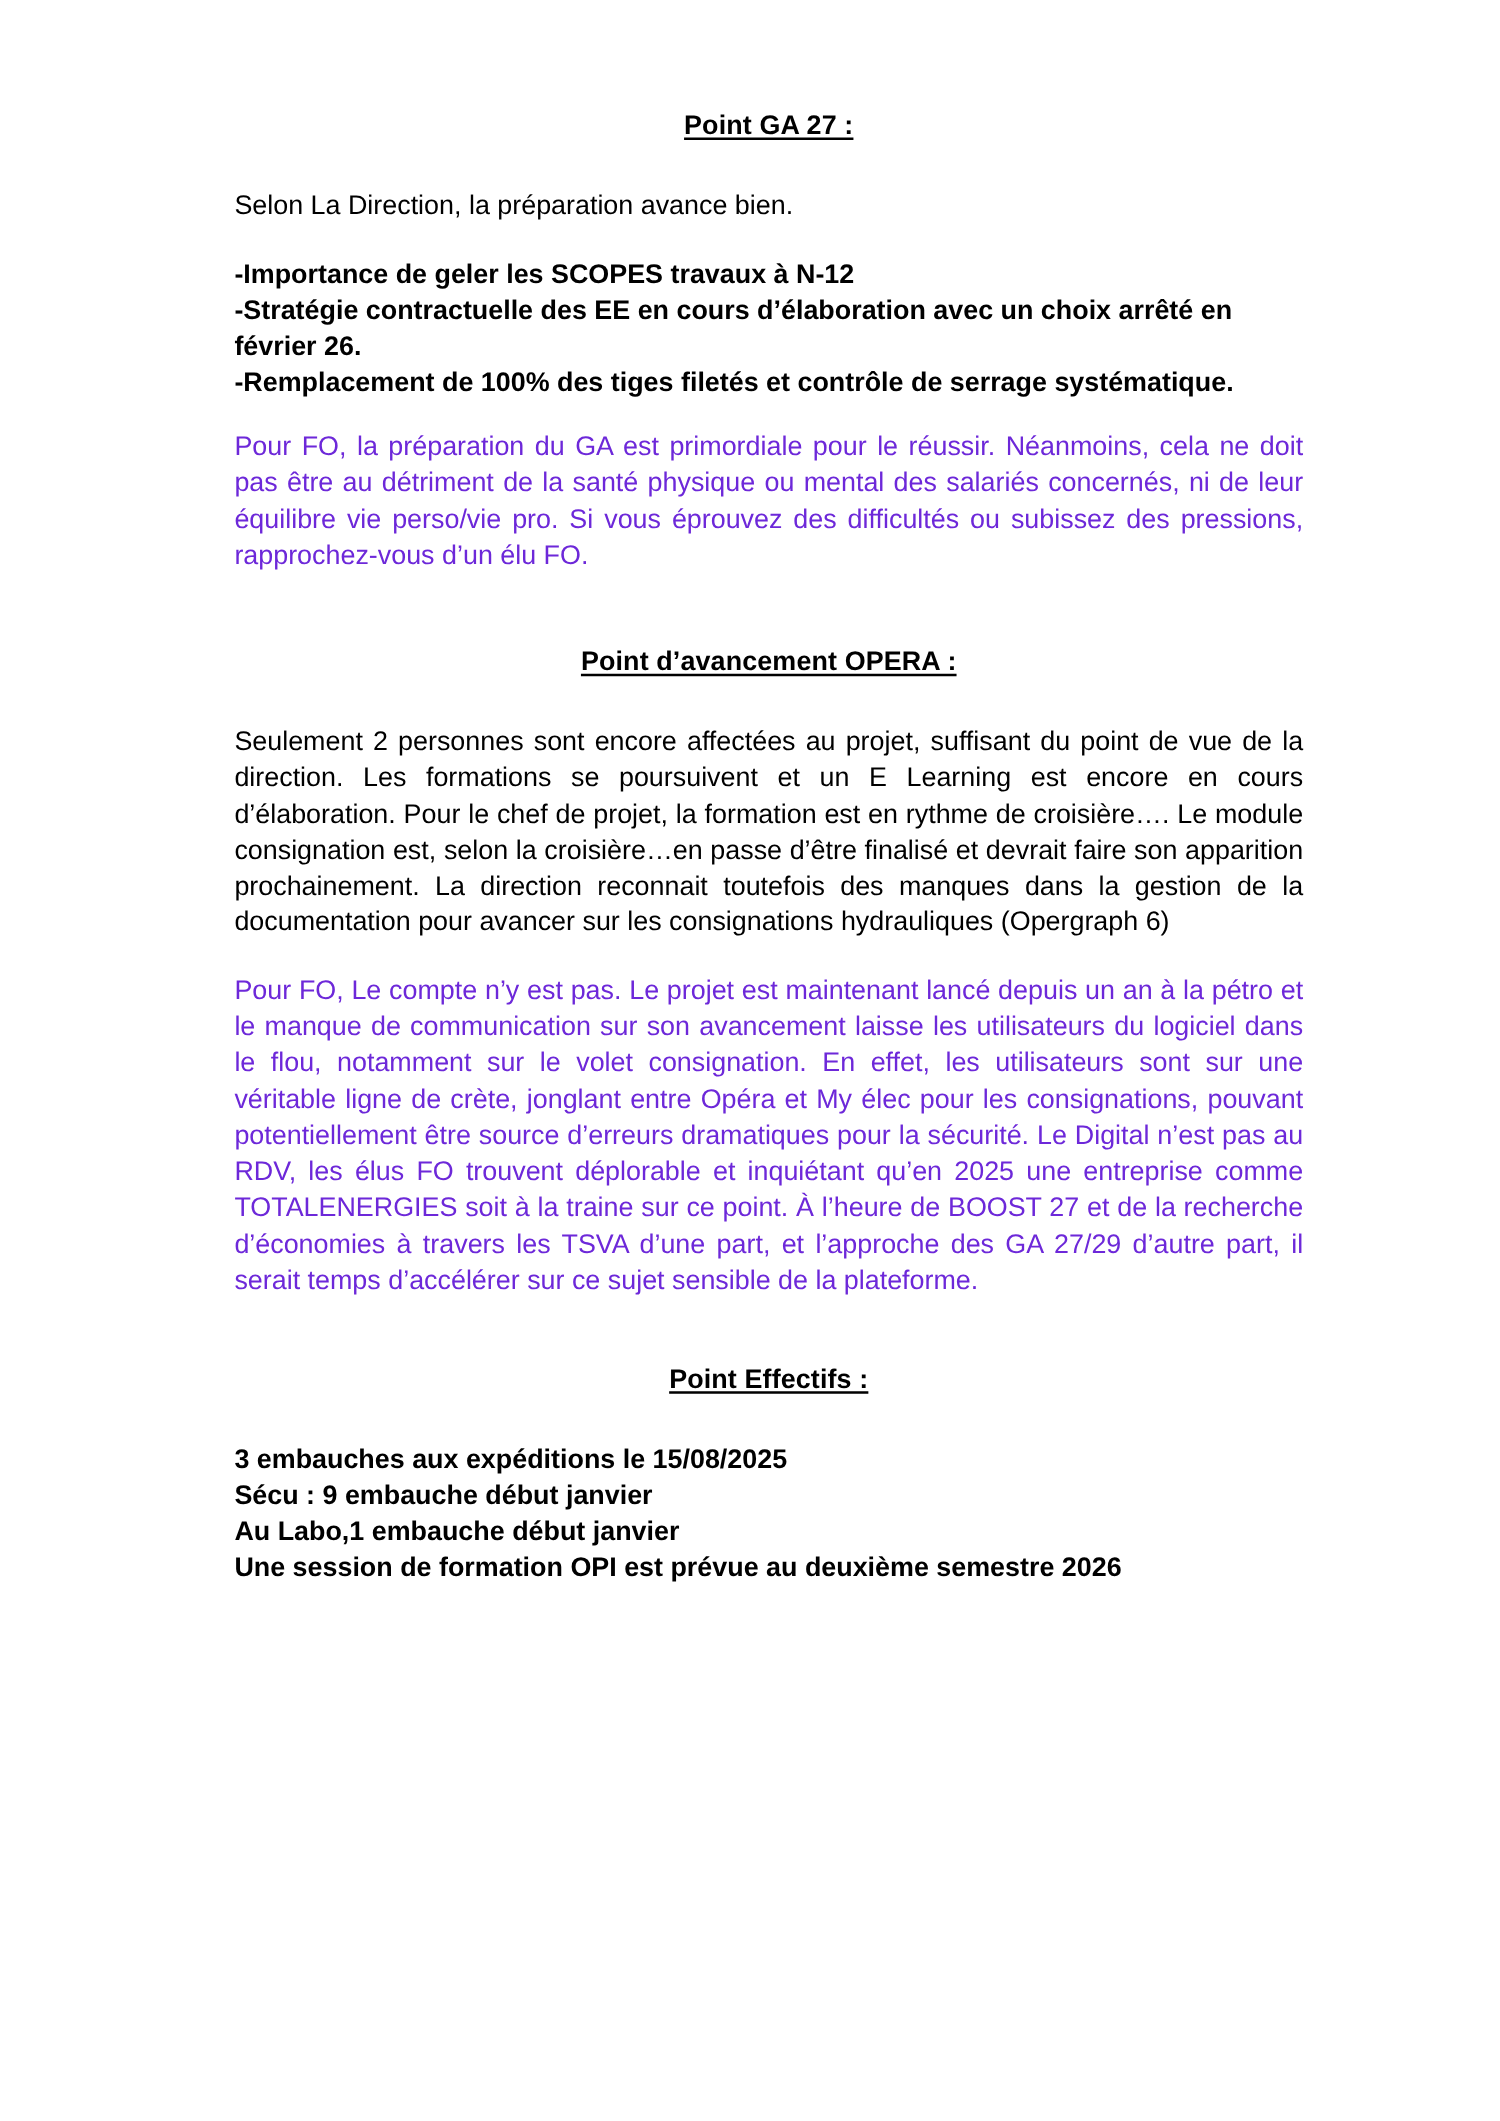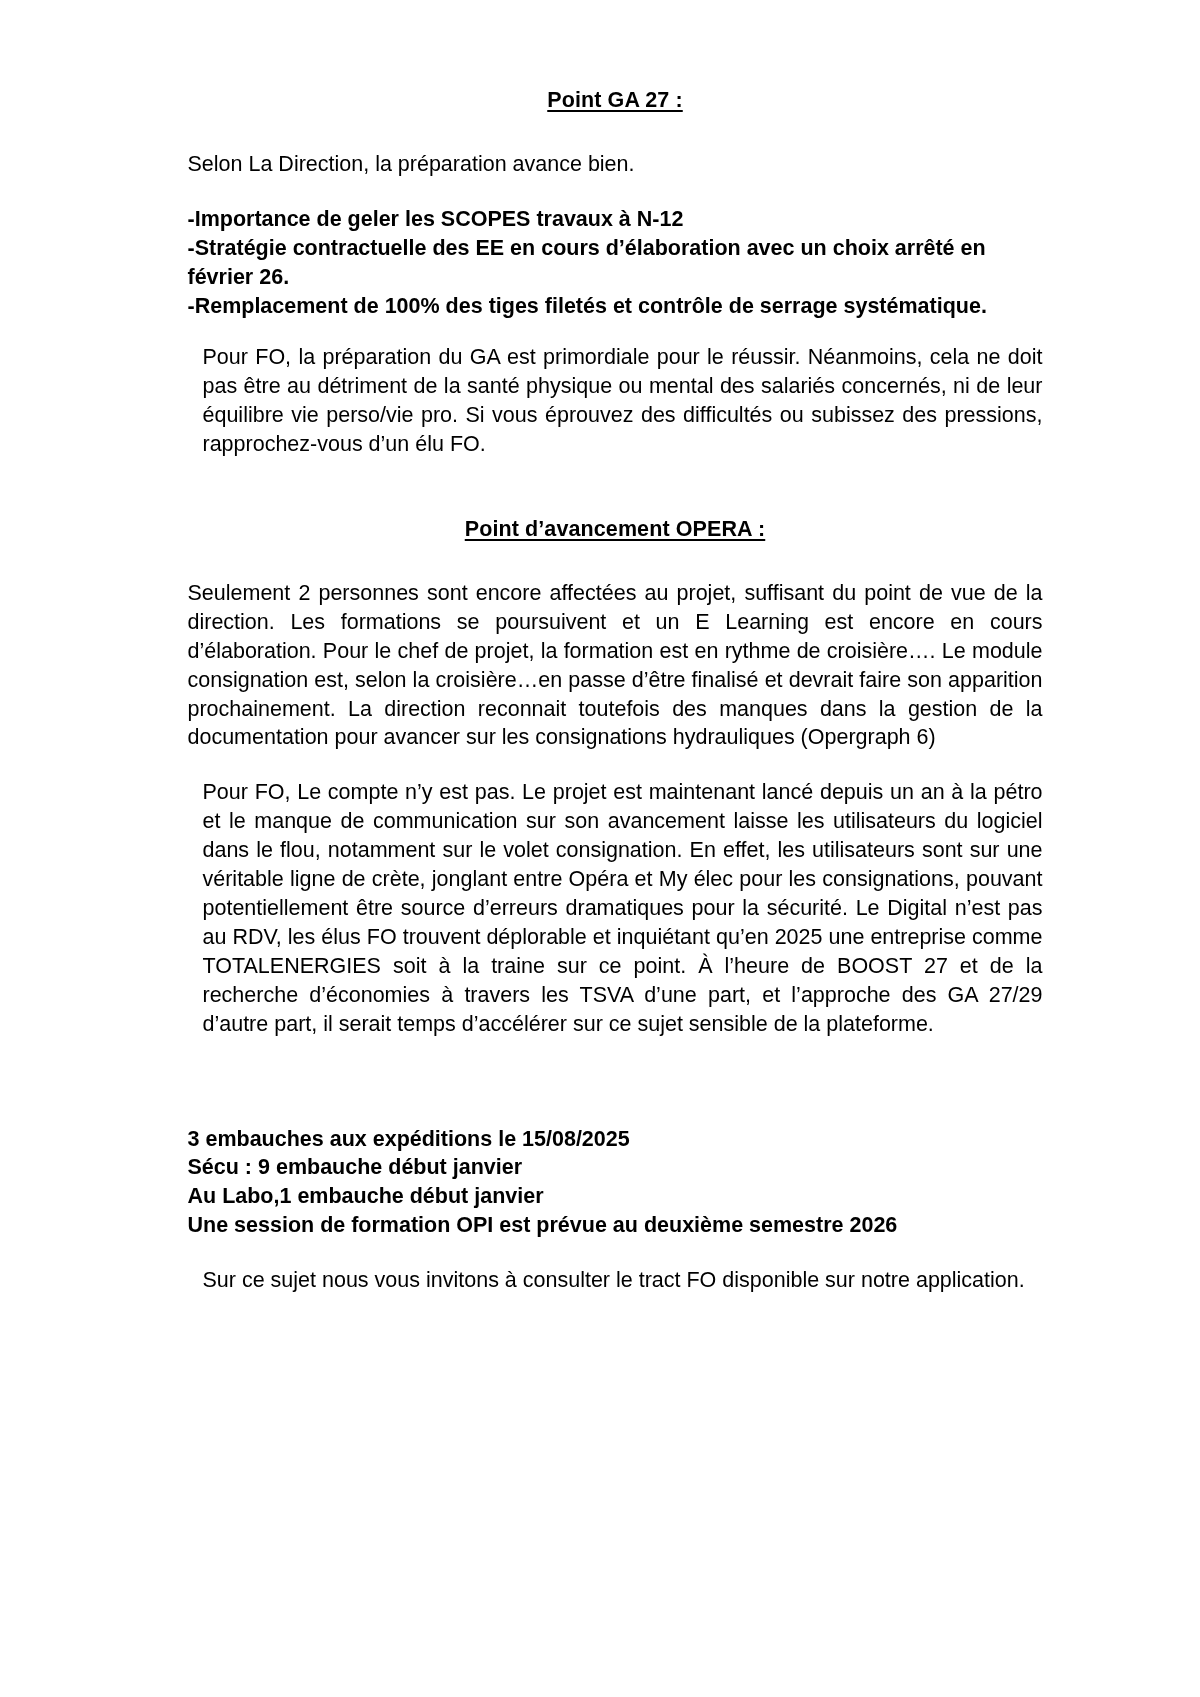--- a/index.html
+++ b/index.html
@@ -42,22 +42,21 @@
     font-size: 21.5px;
     line-height: 1.345;
     margin: 0;
     text-align: left;
   }
   .para.justify {
     text-align: justify;
     text-justify: inter-word;
   }
   .para.red {
-    color: #000000;
-    margin-left: 15px;
+    color: #6d28d9;
   }
   .lines {
     font-size: 21.5px;
     line-height: 1.345;
     margin: 0;
     text-align: left;
     font-weight: bold;
   }
   .lines .ln {
     display: block;
@@ -105,28 +104,28 @@
     <div class="sp-36"></div>
 
     <p class="para justify">Seulement 2 personnes sont encore affectées au projet, suffisant du point de vue de la direction. Les formations se poursuivent et un E Learning est encore en cours d’élaboration. Pour le chef de projet, la formation est en rythme de croisière…. Le module consignation est, selon la croisière…en passe d’être finalisé et devrait faire son apparition prochainement. La direction reconnait toutefois des manques dans la gestion de la documentation pour avancer sur les consignations hydrauliques (Opergraph 6)</p>
 
     <div class="sp-26"></div>
 
     <p class="para justify red">Pour FO, Le compte n’y est pas. Le projet est maintenant lancé depuis un an à la pétro et le manque de communication sur son avancement laisse les utilisateurs du logiciel dans le flou, notamment sur le volet consignation. En effet, les utilisateurs sont sur une véritable ligne de crète, jonglant entre Opéra et My élec pour les consignations, pouvant potentiellement être source d’erreurs dramatiques pour la sécurité. Le Digital n’est pas au RDV, les élus FO trouvent déplorable et inquiétant qu’en 2025 une entreprise comme TOTALENERGIES soit à la traine sur ce point. À l’heure de BOOST 27 et de la recherche d’économies à travers les TSVA d’une part, et l’approche des GA 27/29 d’autre part, il serait temps d’accélérer sur ce sujet sensible de la plateforme.</p>
 
     <div class="sp-50"></div>
 
+    <h1 class="heading"><span class="h-text">Point Effectifs :</span></h1>
 
     <div class="sp-36"></div>
 
     <div class="lines">
       <span class="ln">3 embauches aux expéditions le 15/08/2025</span>
       <span class="ln">Sécu : 9 embauche début janvier</span>
       <span class="ln">Au Labo,1 embauche début janvier</span>
       <span class="ln">Une session de formation OPI est prévue au deuxième semestre 2026</span>
     </div>
 
     <div class="sp-26"></div>
 
-    <p class="para justify red">Sur ce sujet nous vous invitons à consulter le tract FO disponible sur notre application.</p>
 
   </div>
 </div>
 
 </body></html>

